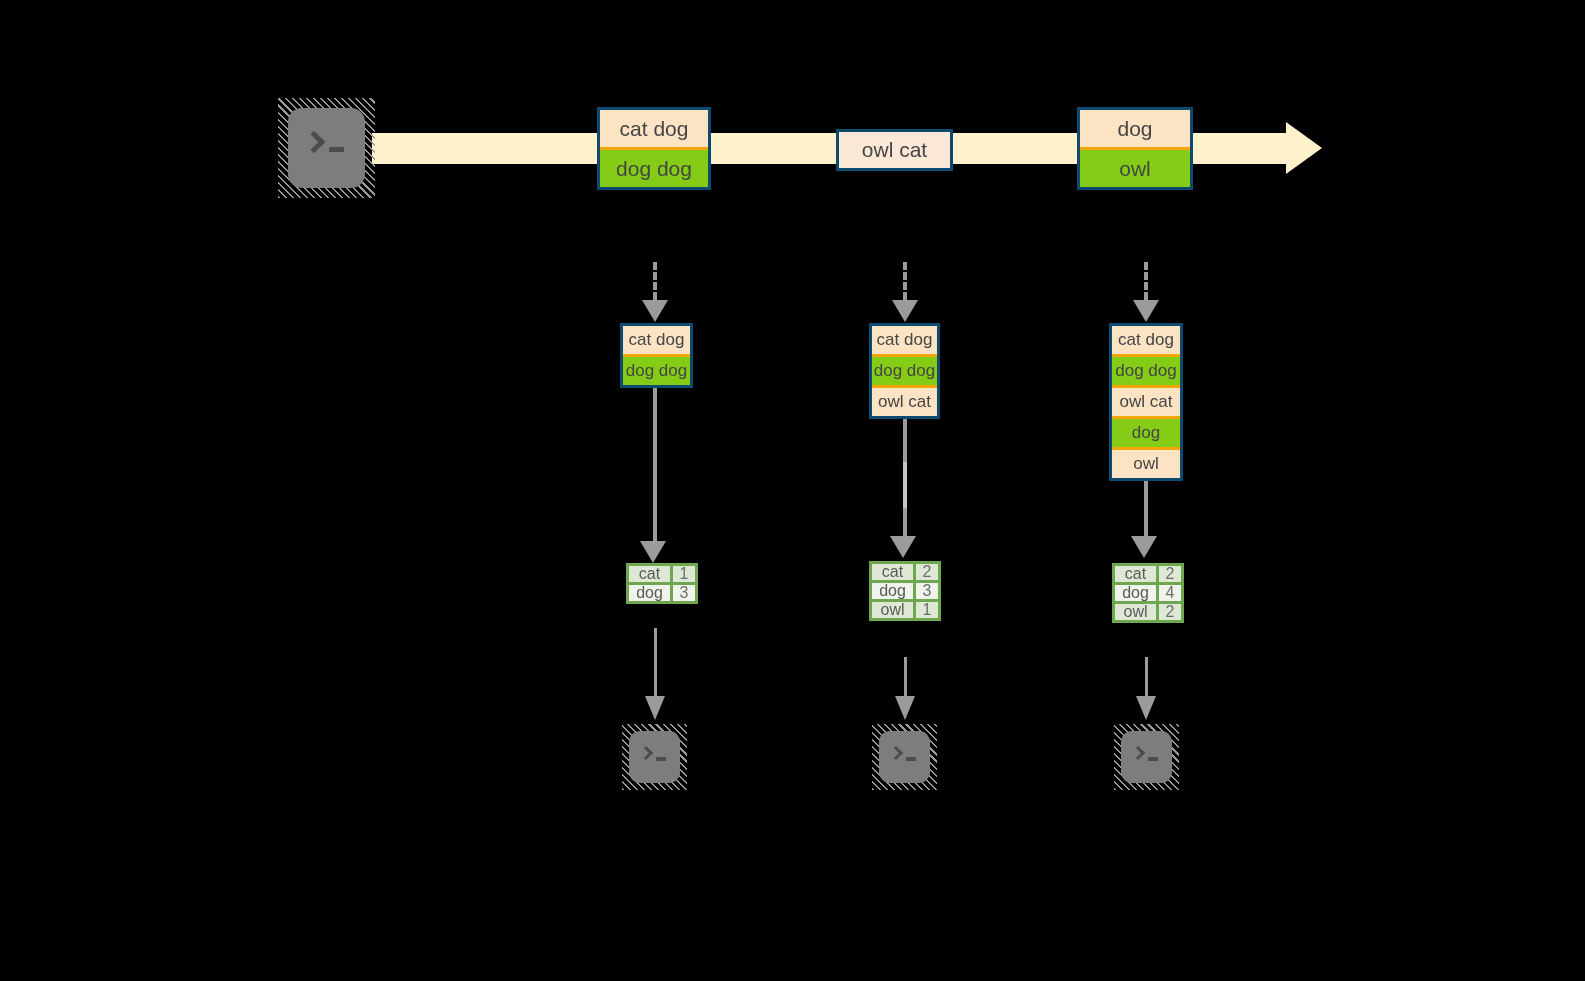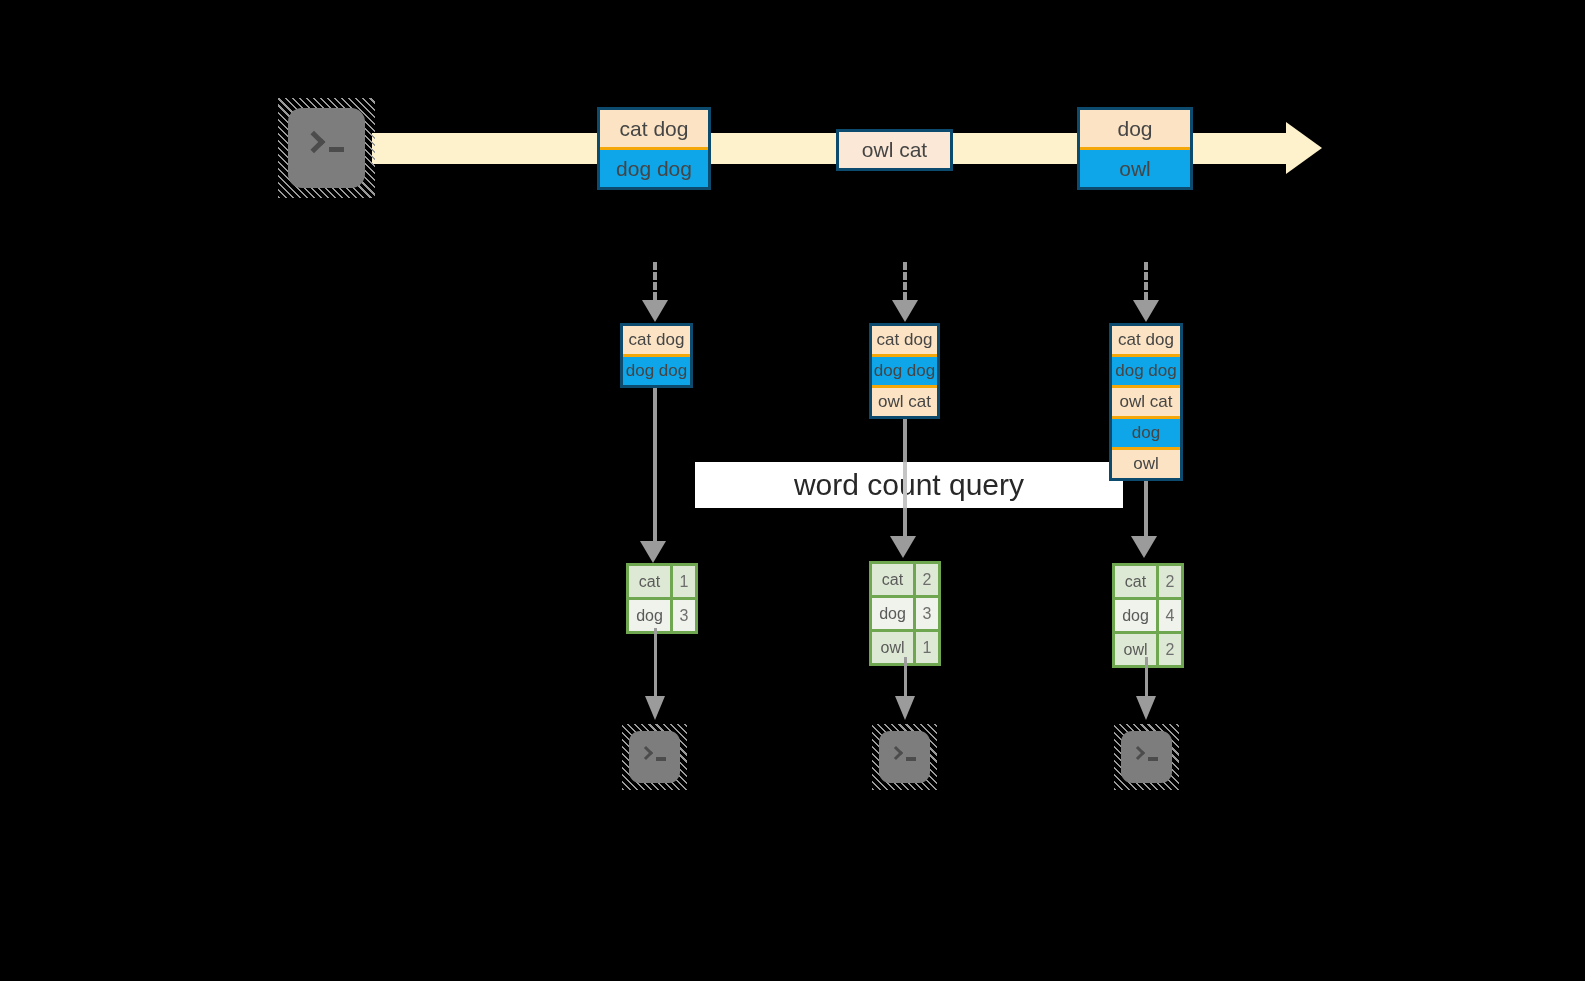--- a/index.html
+++ b/index.html
@@ -12,27 +12,27 @@
              border-top:26px solid transparent;border-bottom:26px solid transparent;
              border-left:36px solid #fdf2cc;}
 
   
   .ostack{position:absolute;border:3px solid #0c4a6e;box-sizing:border-box;}
   .ostack .row{display:flex;align-items:center;justify-content:center;color:#454545;}
   .ostack .row + .row{border-top:3px solid #f4a708;}
   .stream-row{height:37px;font-size:21px;}
   .mid-row{height:28px;font-size:17px;}
   .fill-a{background:#fbe3c4;}
-  .fill-b{background:#0ea5e9;}
+  .fill-b{background:#84cc16;}
   .fill-c{background:#fbe8d6;}
 
   
   .gtable{position:absolute;background:#6fa750;padding:3px;display:grid;
           grid-template-columns:41px 22px;gap:3px;}
-  .gcell{display:flex;align-items:center;justify-content:center;height:31px;font-size:16px;}
+  .gcell{display:flex;align-items:center;justify-content:center;height:16px;font-size:16px;}
   .g-a{background:#dde9d4;}
   .g-b{background:#eff3eb;}
   .gword{color:#5a5a5a;}
   .gnum{color:#6e6e6e;}
 
   
   .vline{position:absolute;width:4px;background:#9b9b9b;}
   .vline-sm{width:3px;}
   .vline-light{background:#c4c4c4;z-index:3;}
   .vdash{position:absolute;width:0;border-left:4px dashed #9b9b9b;}
@@ -87,23 +87,20 @@
     <div class="row stream-row fill-b">owl</div>
   </div>
 
   <div class="vdash" style="left:653px;top:262px;height:38px;"></div>
   <div class="ahead" style="left:642px;top:300px;"></div>
   <div class="vdash" style="left:903px;top:262px;height:38px;"></div>
   <div class="ahead" style="left:892px;top:300px;"></div>
   <div class="vdash" style="left:1144px;top:262px;height:38px;"></div>
   <div class="ahead" style="left:1133px;top:300px;"></div>
 
-  <div class="qbox" style="left:695px;top:462px;width:428px;height:46px;">
-    <span>word count query</span>
-  </div>
 
   <div class="ostack z4" style="left:620px;top:323px;width:73px;">
     <div class="row mid-row fill-a">cat dog</div>
     <div class="row mid-row fill-b">dog dog</div>
   </div>
 
   <div class="ostack z4" style="left:869px;top:323px;width:71px;">
     <div class="row mid-row fill-a">cat dog</div>
     <div class="row mid-row fill-b">dog dog</div>
     <div class="row mid-row fill-a">owl cat</div>

